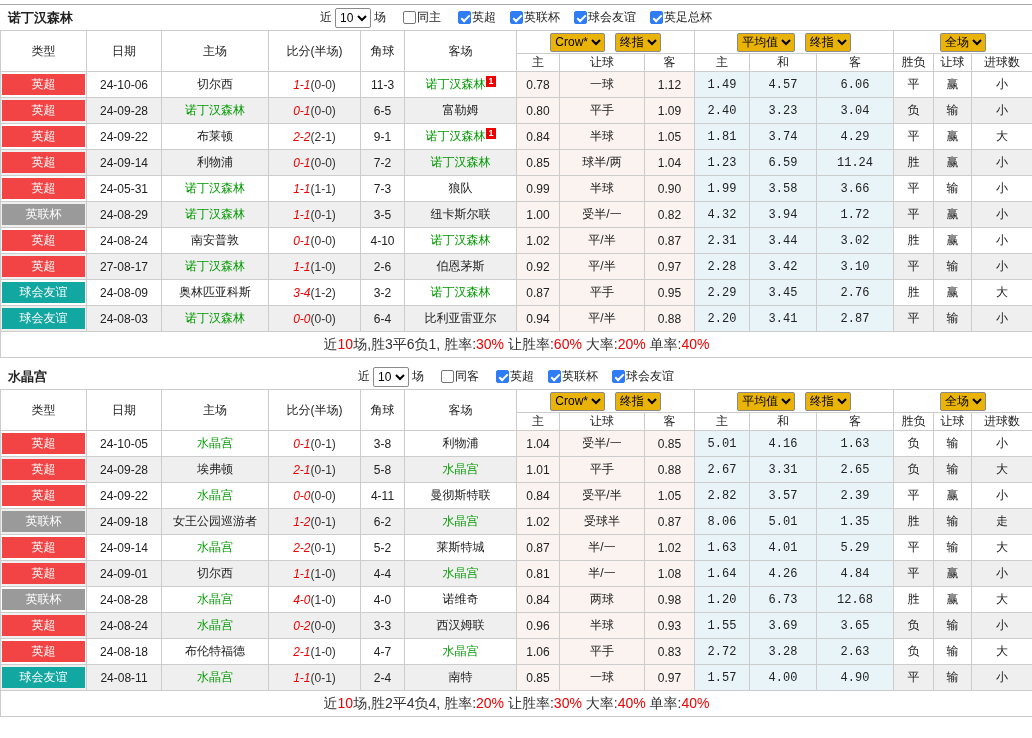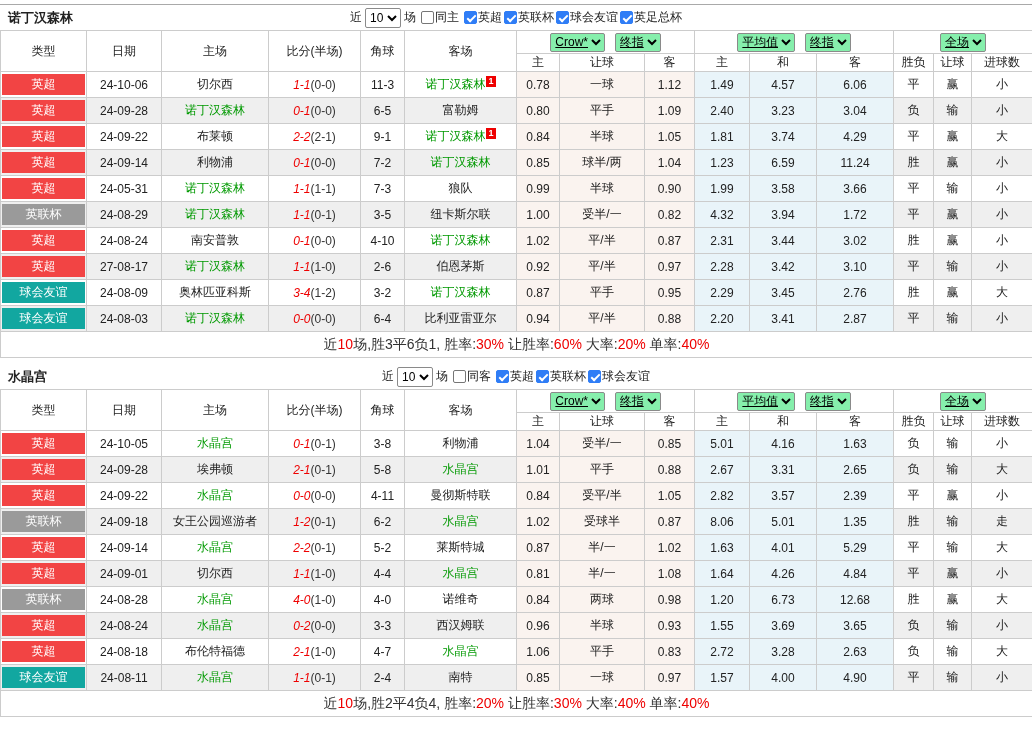--- a/index.html
+++ b/index.html
@@ -18,37 +18,37 @@
   .radio.unchecked { width:6px; height:6px; border:3px solid #fff; background:transparent; }
   .win-btns { position:absolute; right:5px; top:3px; display:flex; gap:5px; }
   .wb { width:25px; height:22px; background:#8478cf; border:1px solid #b6adee; border-radius:2px;
         color:#fff; font-weight:bold; font-size:13px; line-height:19px; padding:0; cursor:pointer; }
 
   .section-head { height:25px; position:relative; display:flex; align-items:center; }
   .team-name { font-weight:bold; font-size:13px; color:#222; padding-left:8px; }
   .filter { position:absolute; left:50%; transform:translateX(-50%); display:flex; align-items:center;
             gap:3px; font-size:12px; color:#222; white-space:nowrap; }
   .filter select { height:20px; font-size:12px; border:1px solid #8a8a8a; border-radius:2px; background:#fff; }
-  .lg-item { display:inline-flex; align-items:center; cursor:pointer; margin-left:2px; }
+  .lg-item { display:inline-flex; align-items:center; cursor:pointer; margin-left:14px; }
   .cb { display:inline-block; width:13px; height:13px; border:1px solid #767676; border-radius:2px;
         background:#fff; position:relative; margin-right:1px; }
   .cb.checked { background:#2f7df6; border-color:#2f7df6; }
   .cb.checked::after { content:""; position:absolute; left:4px; top:1px; width:3px; height:7px;
         border:solid #fff; border-width:0 2px 2px 0; transform:rotate(45deg); }
 
   table.grid { width:1032px; border-collapse:collapse; table-layout:fixed; font-size:12px; }
   .grid th, .grid td { border:1px solid #ccc; text-align:center; padding:0; overflow:hidden; white-space:nowrap; }
   .grid thead th { font-weight:normal; color:#222; background:#fff; }
   .grid tr.h1 th { height:23px; }
   .grid tr.h2 th { height:17px; }
-  .selth select { height:19px; font-size:12px; margin:0 3px; border:1px solid #8a8a8a; border-radius:2px; background:#86efac;text-decoration:underline; }
+  .selth select { height:19px; font-size:12px; margin:0 3px; border:1px solid #8a8a8a; border-radius:2px; background:#eab308; }
   .grid tbody td { height:26px; color:#222; background:#fff; }
   .grid tbody tr:nth-child(even) td { background:var(--c-alt,#efefef); }
   .grid tbody tr td.c-ah { background:var(--c-ahbg,#faf3ef); }
-  .grid tbody tr td.c-eu { background:var(--c-eubg,#e9f4f9); }
+  .grid tbody tr td.c-eu { background:var(--c-eubg,#e9f4f9);font-family:Liberation Mono, monospace; }
 
   .type-cell { padding:2px; }
   .badge { display:block; height:21px; line-height:21px; margin:0 1px; color:#fff; }
   .badge.epl { background:var(--c-epl,#f24444); }
   .badge.lcup { background:var(--c-lcup,#9a9a9a); }
   .badge.friendly { background:var(--c-friendly,#12a7a0); }
 
   .t-focus { color:var(--c-green,#009900); }
   .rc { display:inline-block; background:var(--c-red,#ee0000); color:#fff; font-size:9px; font-weight:bold;
         height:11px; line-height:11px; padding:0 2px; vertical-align:4px; margin-left:1px; }

